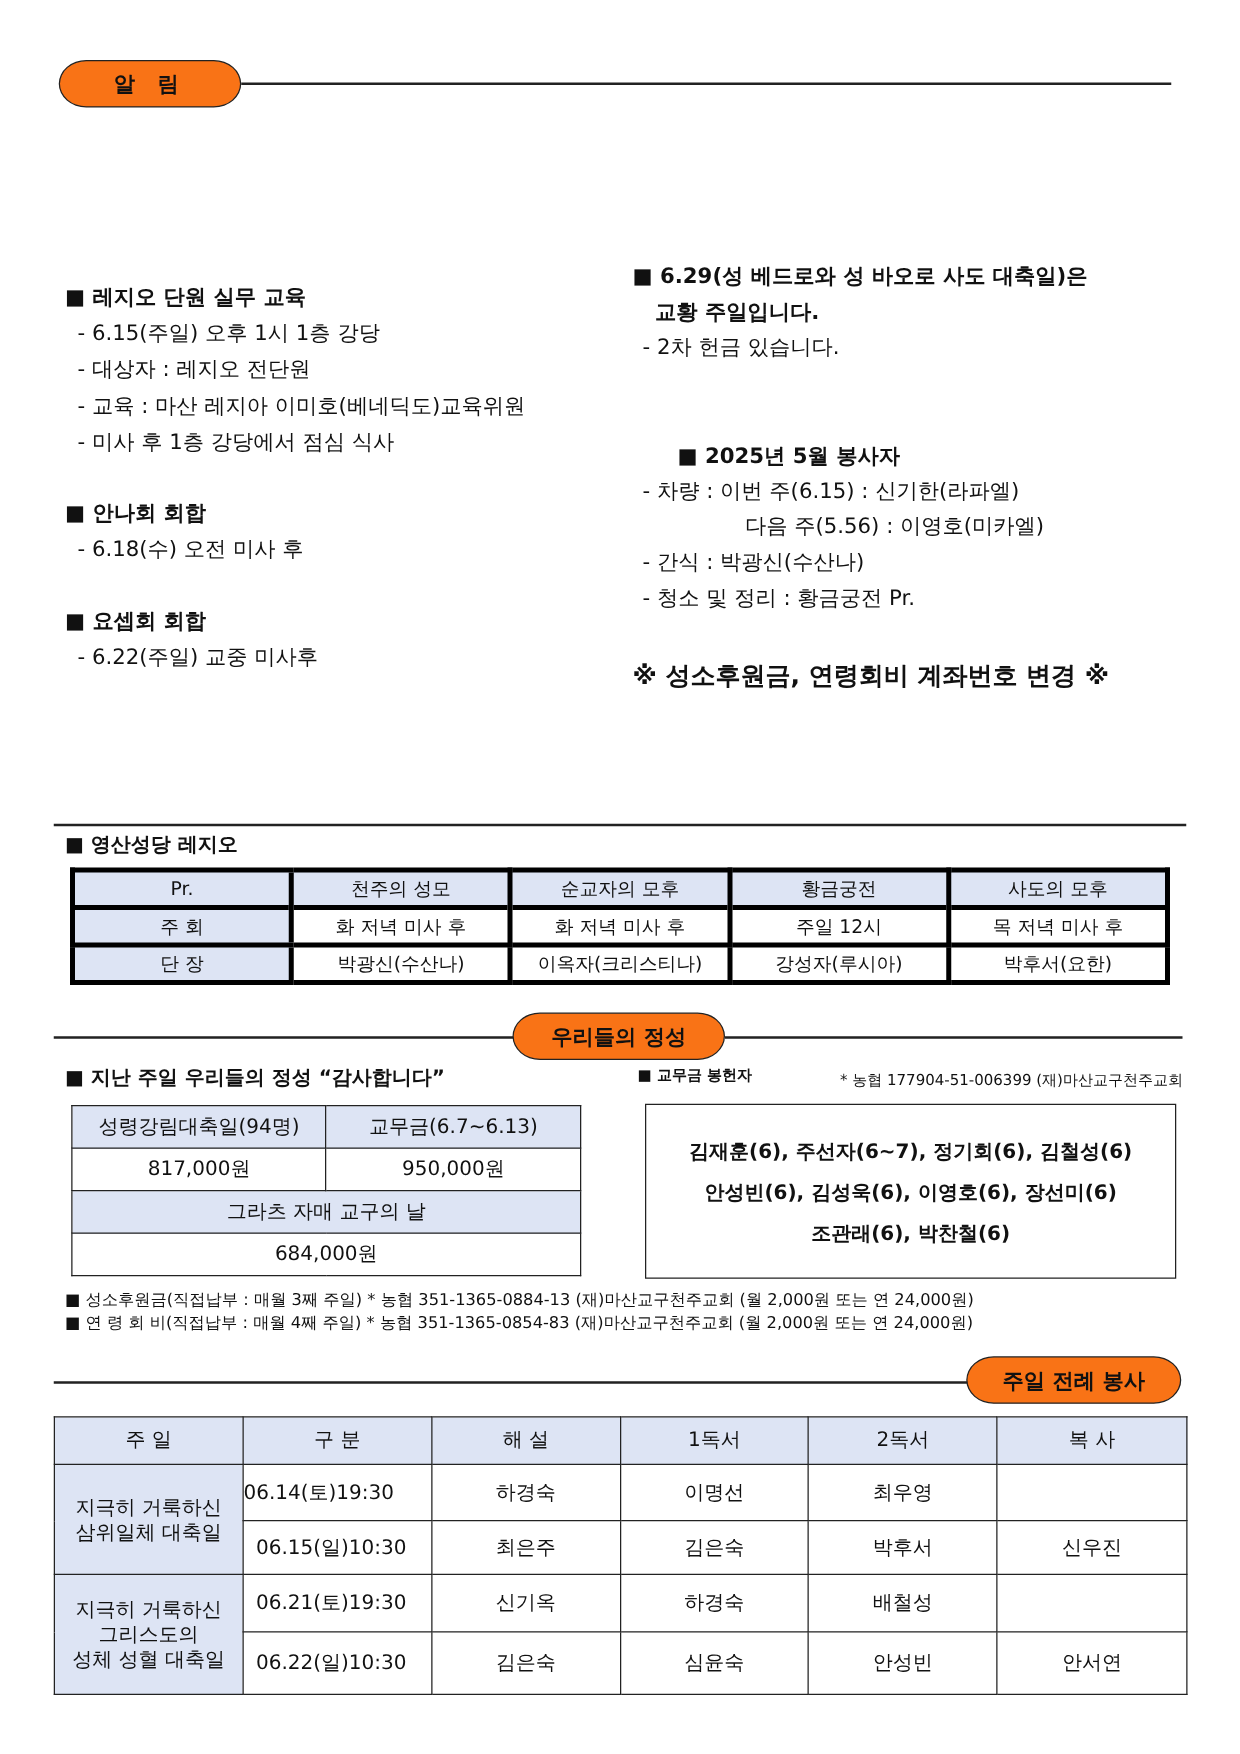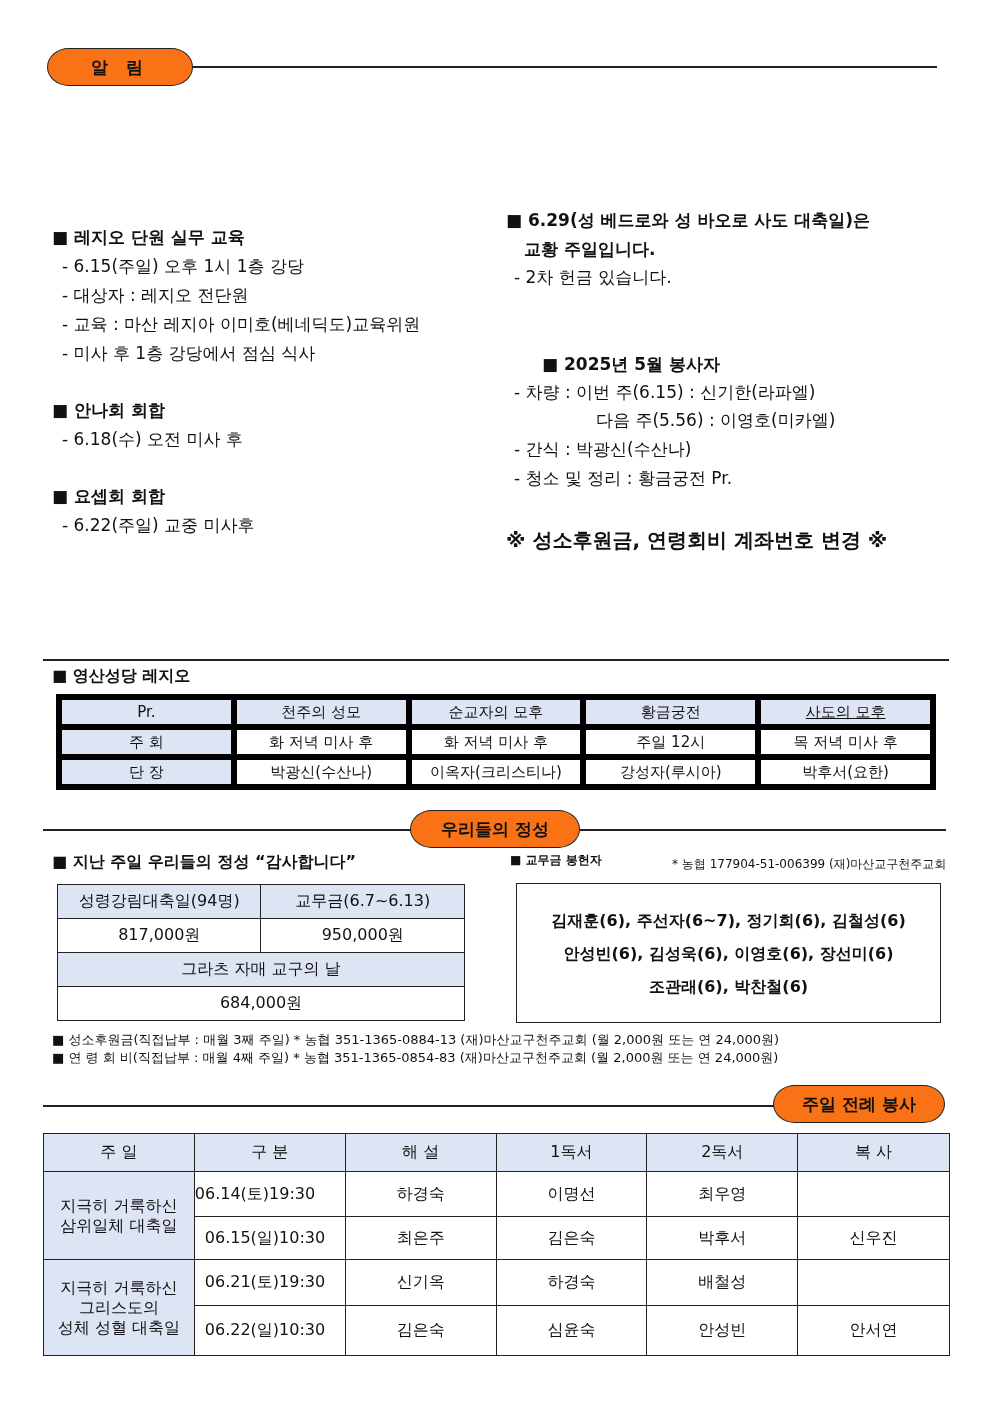--- a/index.html
+++ b/index.html
@@ -12,21 +12,21 @@
       font-weight: bold; color: #111;
     }
     .hline { position: absolute; height: 1.5px; background: #222; }
 
     .abs { position: absolute; white-space: nowrap; }
     .h { font-weight: bold; font-size: 17px; }
     .t { font-size: 17px; }
 
     table { border-collapse: collapse; position: absolute; }
     .legio td {
-      border: 6px solid #000000; text-align: center; height: 30px; font-size: 15px;
+      border: 4px solid #000000; text-align: center; height: 30px; font-size: 15px;
     }
     .legio td.hd { background: #dde4f4; }
     .legio tr.r0 td { border-bottom: 3px double #222; }
     .legio td.c0 { border-right: 3px double #222; }
 
     .offer td { border: 1px solid #222; text-align: center; font-size: 16px; height: 34px; }
     .offer td.hd { background: #dde4f4; }
 
     .sched td { border: 1px solid #222; text-align: center; font-size: 16px; }
     .sched td.hd { background: #dde4f4; height: 38px; }
@@ -78,21 +78,21 @@
 <div class="hline" style="left:43px; top:659px; width:906px;"></div>
 <div class="abs" style="left:52px; top:666px; font-size:16px; font-weight:bold;">■ 영산성당 레지오</div>
 
 <table class="legio" style="left:56px; top:694px; width:880px;">
   <tbody>
       <tr class="r0">
     <td class="hd c0" style="width:176px;">Pr.</td>
     <td class="hd" style="width:176px;">천주의 성모</td>
     <td class="hd" style="width:176px;">순교자의 모후</td>
     <td class="hd" style="width:176px;">황금궁전</td>
-    <td class="hd" style="width:176px;text-decoration:underline;">사도의 모후</td>
+    <td class="hd" style="width:176px;">사도의 모후</td>
   </tr>
   <tr>
     <td class="hd c0">주 회</td>
     <td>화 저녁 미사 후</td>
     <td>화 저녁 미사 후</td>
     <td>주일 12시</td>
     <td>목 저녁 미사 후</td>
   </tr>
   <tr>
     <td class="hd c0">단 장</td>

